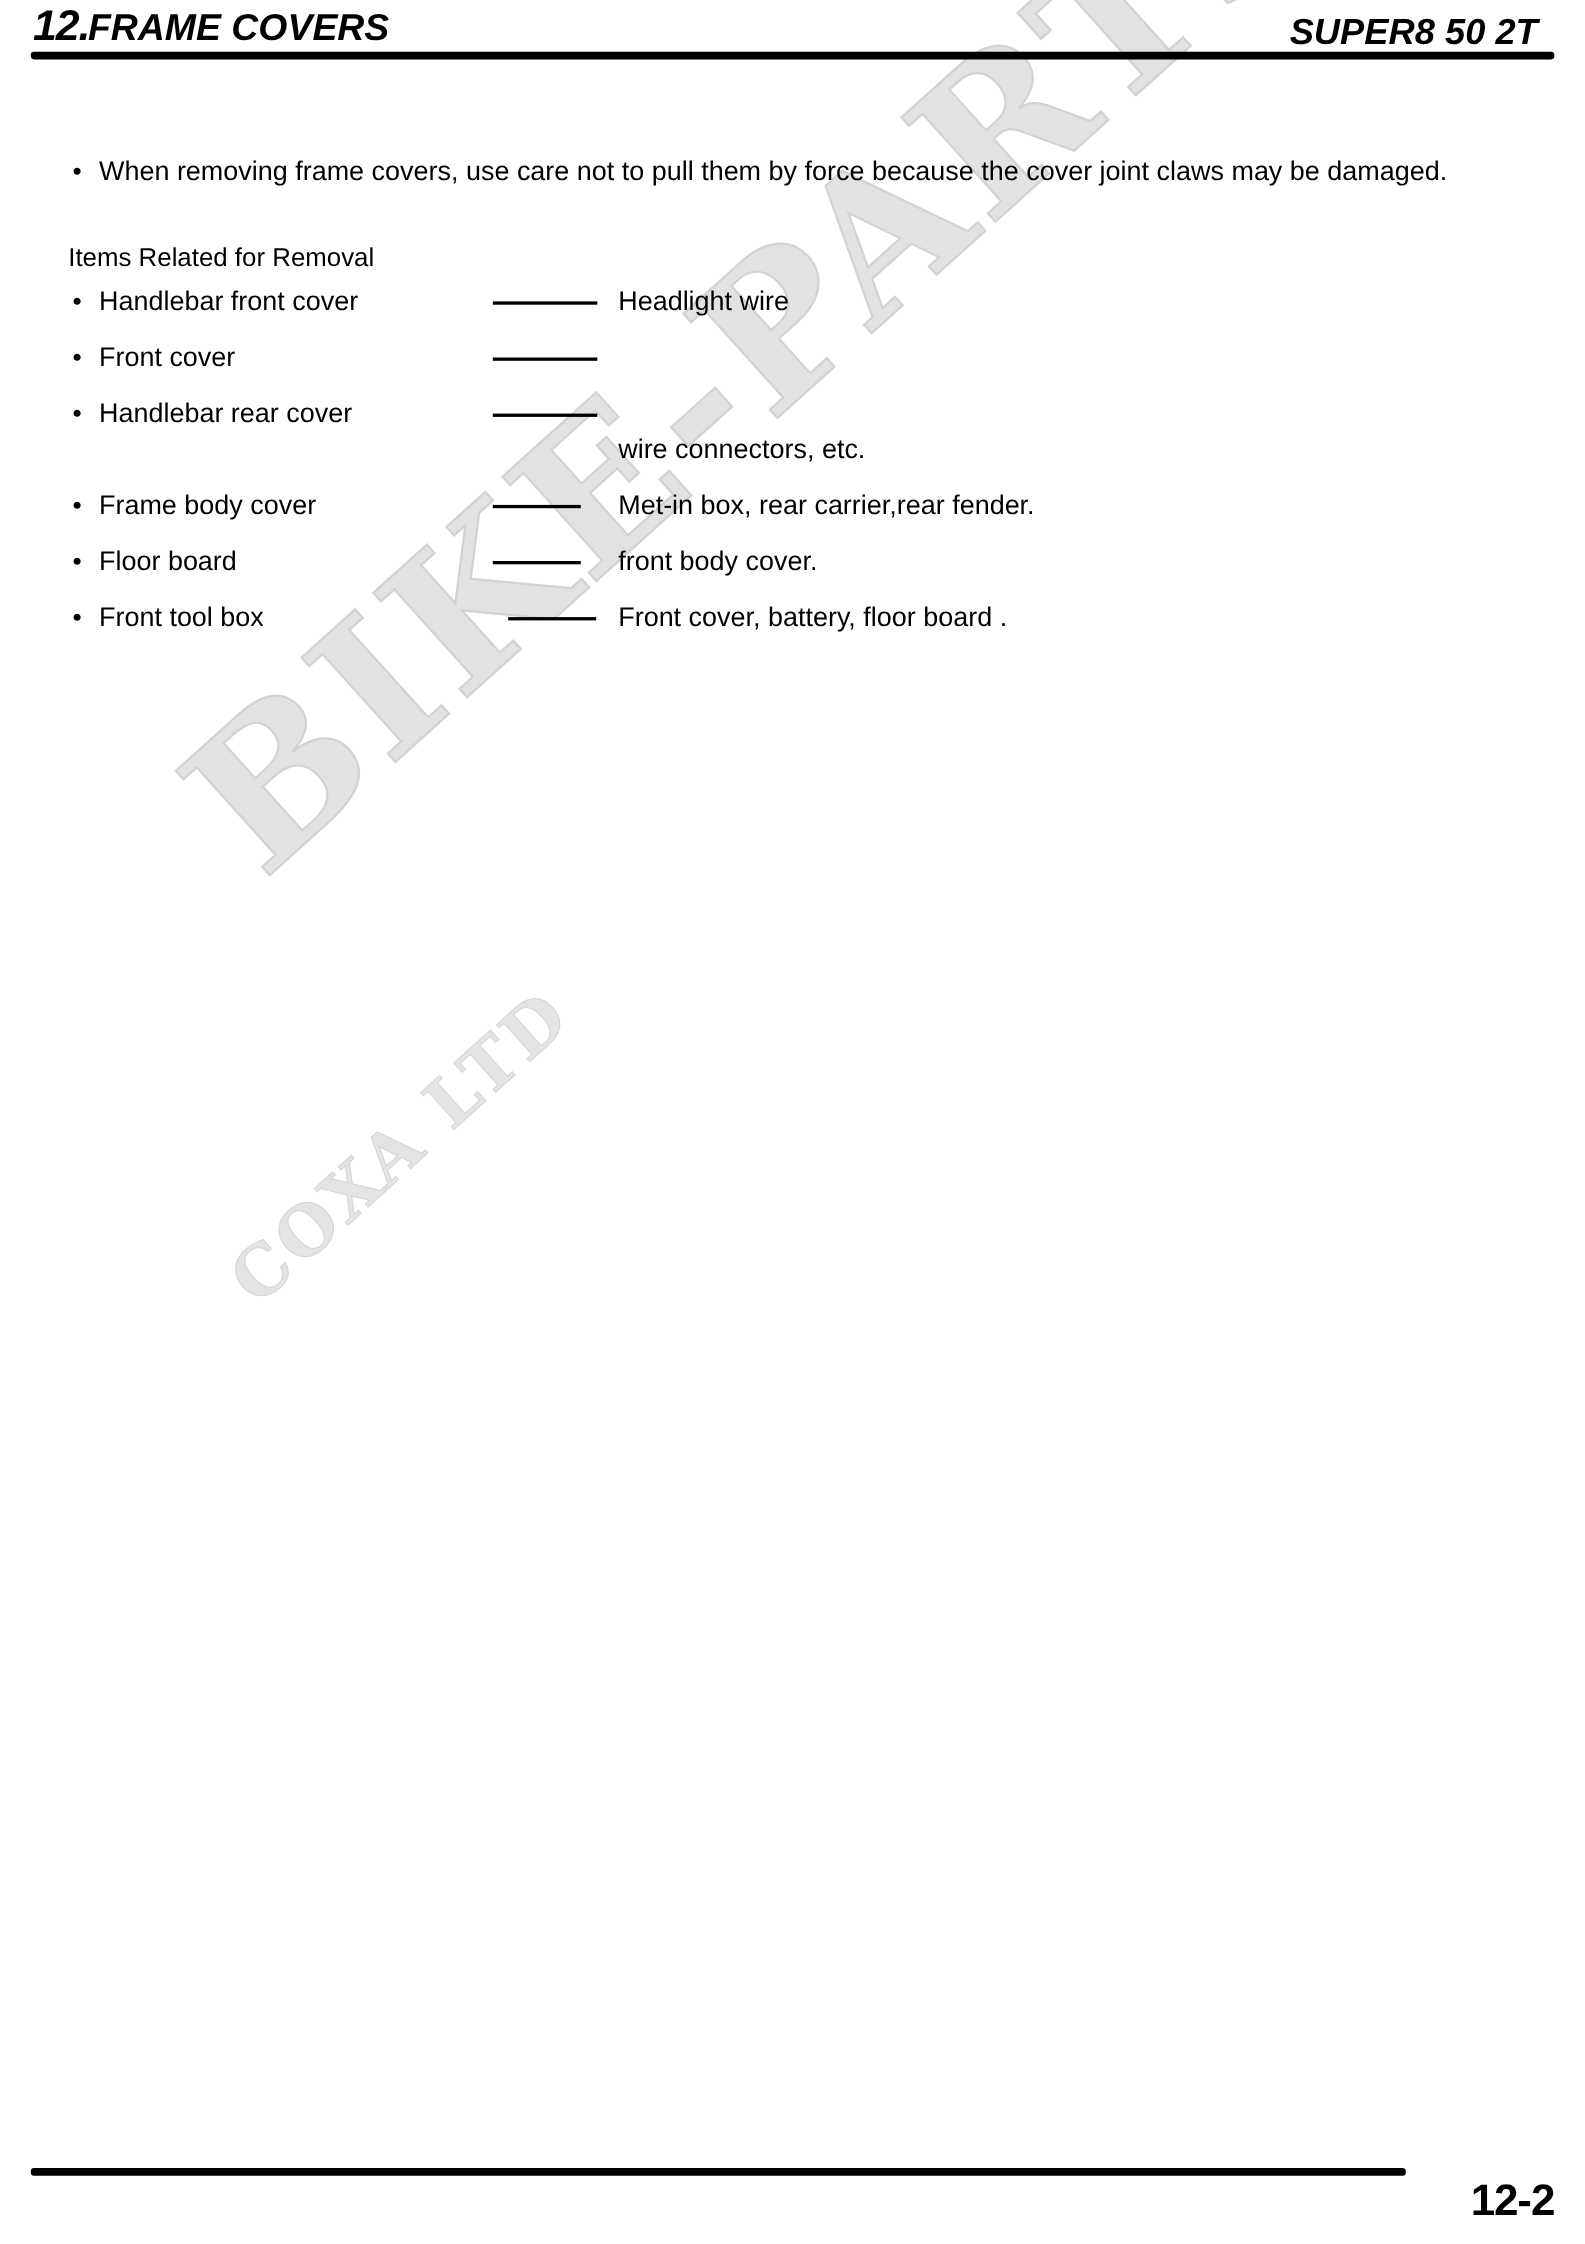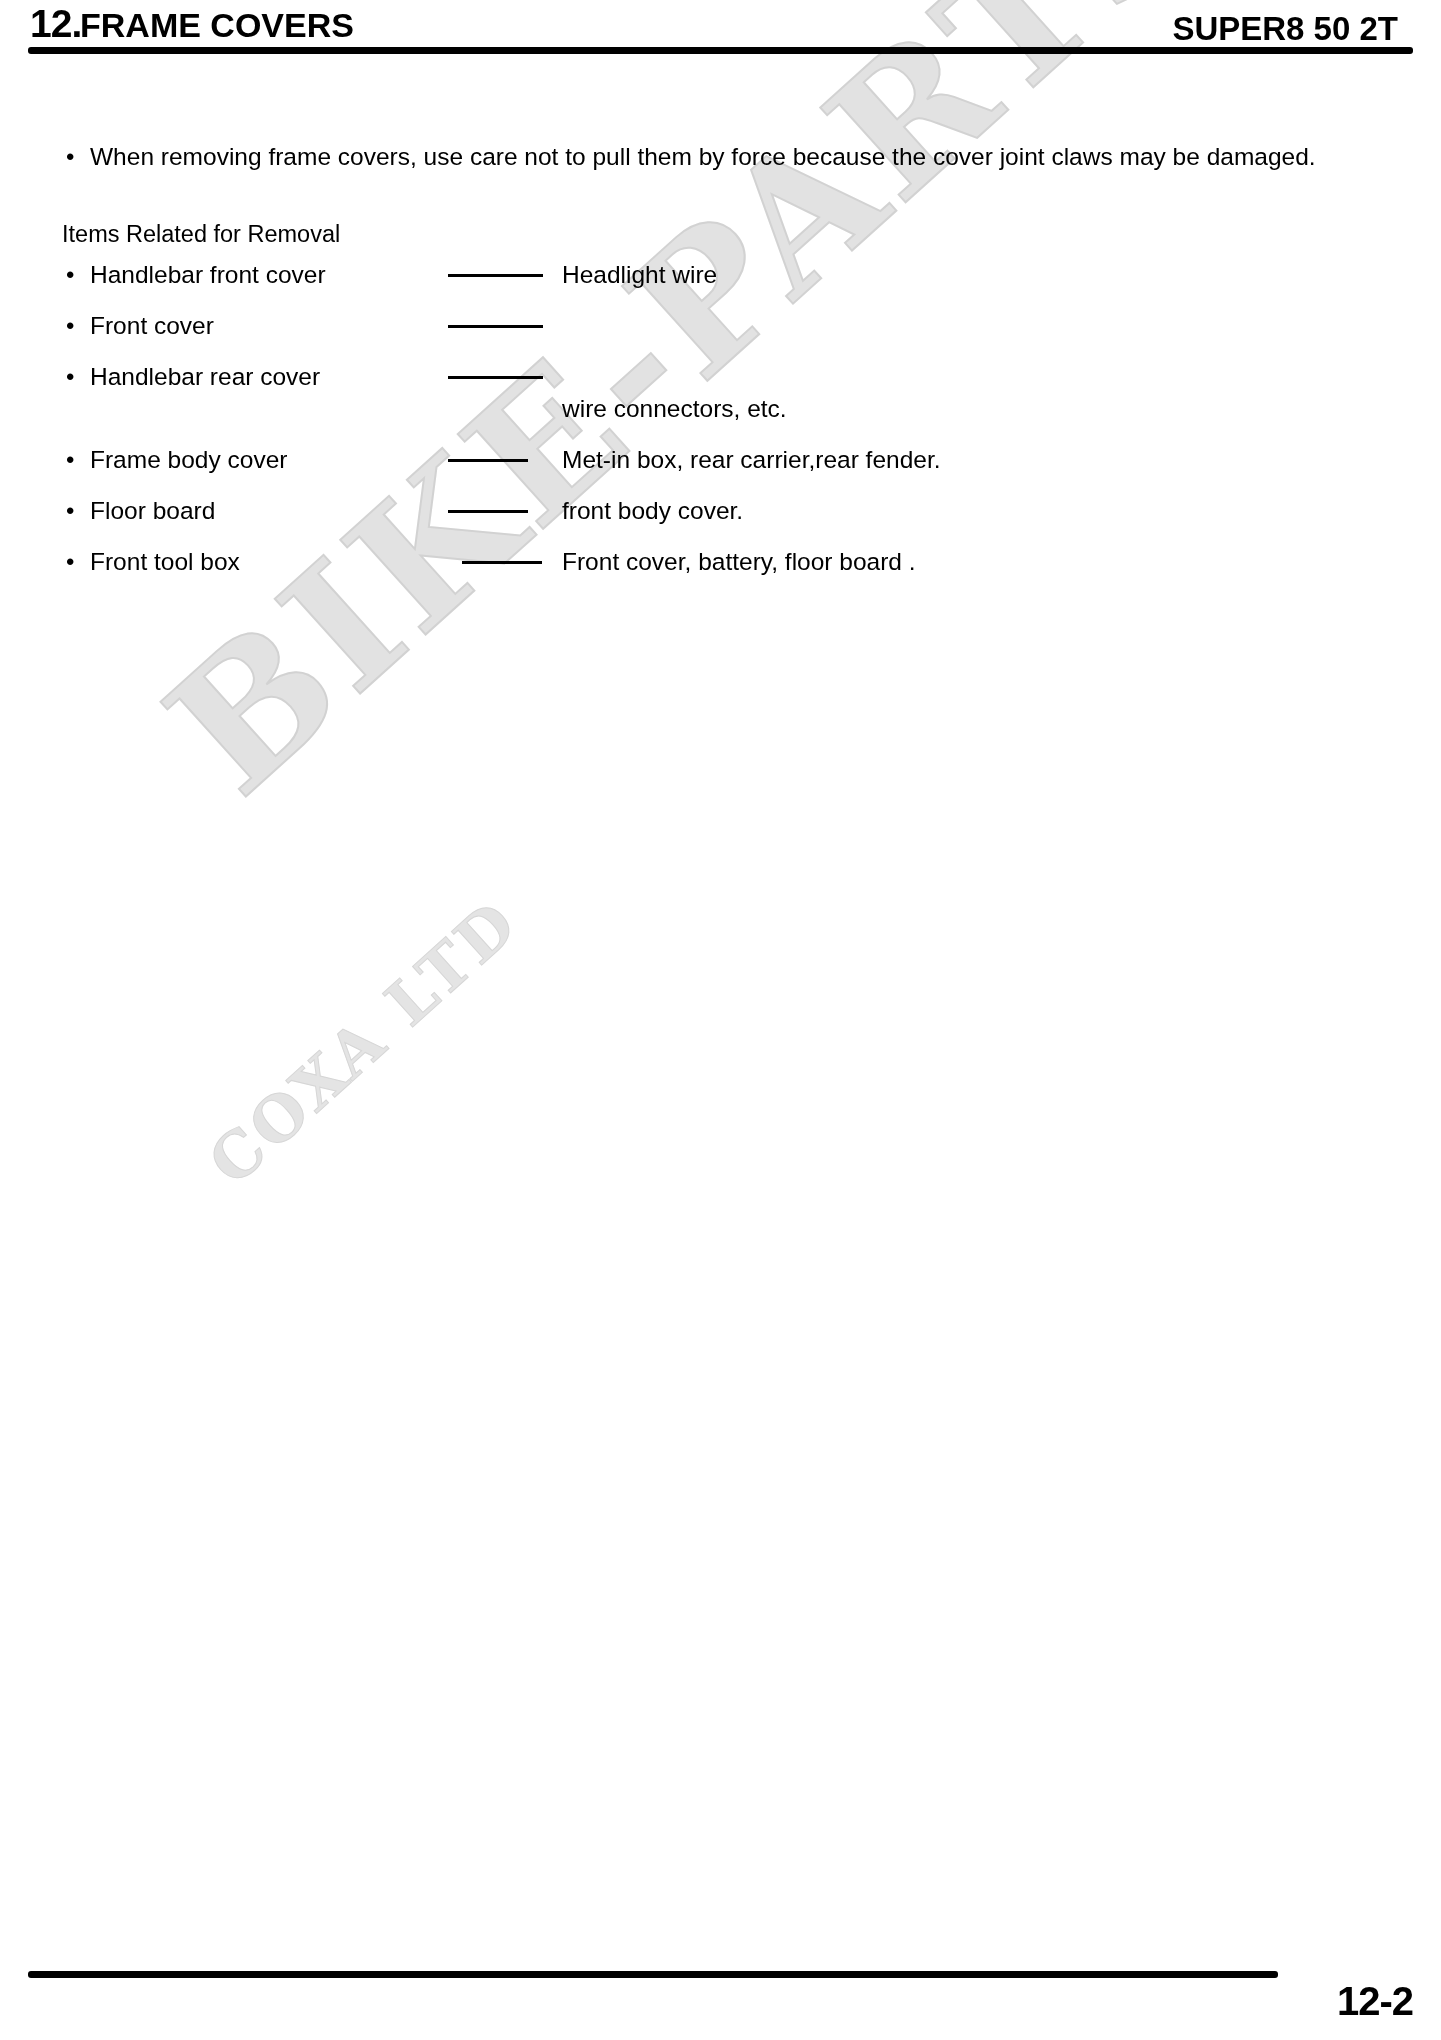--- a/index.html
+++ b/index.html
@@ -62,20 +62,21 @@
     z-index: 1;
     width: 1441px;
     height: 2040px;
   }
   .header {
     position: absolute;
     left: 0;
     top: 0;
     width: 1441px;
     height: 58px;
+    font-style: italic;
   }
   .chapter-num {
     position: absolute;
     left: 30px;
     top: 2px;
     font-size: 39px;
     font-weight: bold;
     letter-spacing: -1px;
   }
   .chapter-title {

